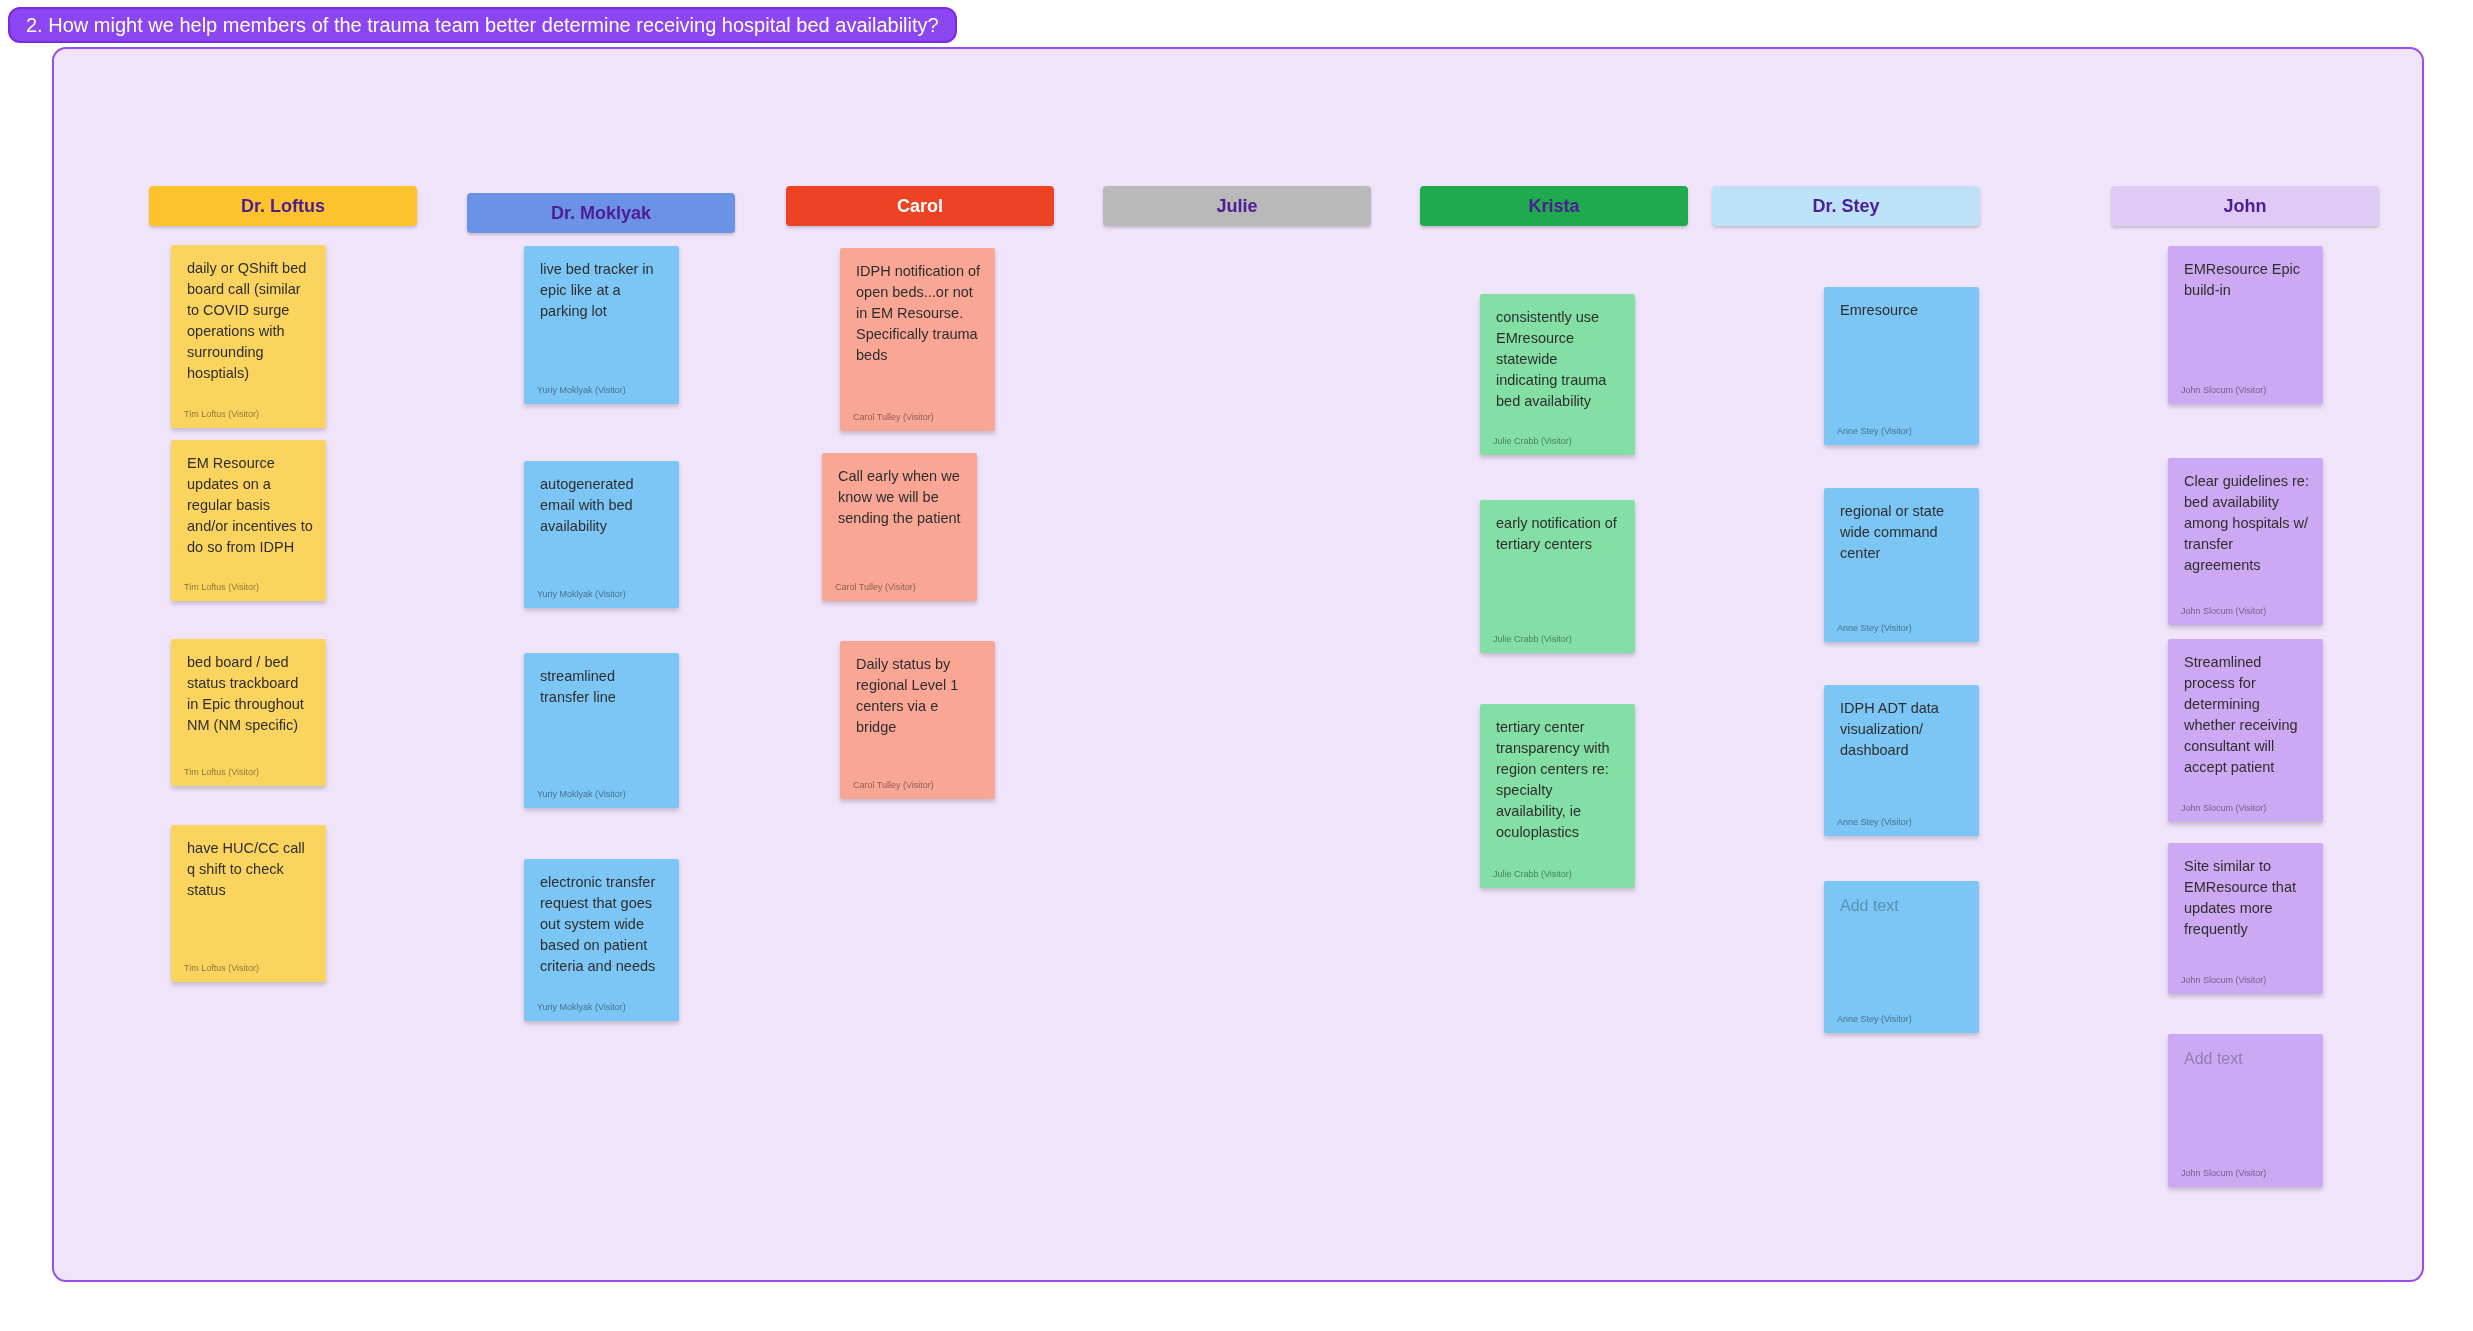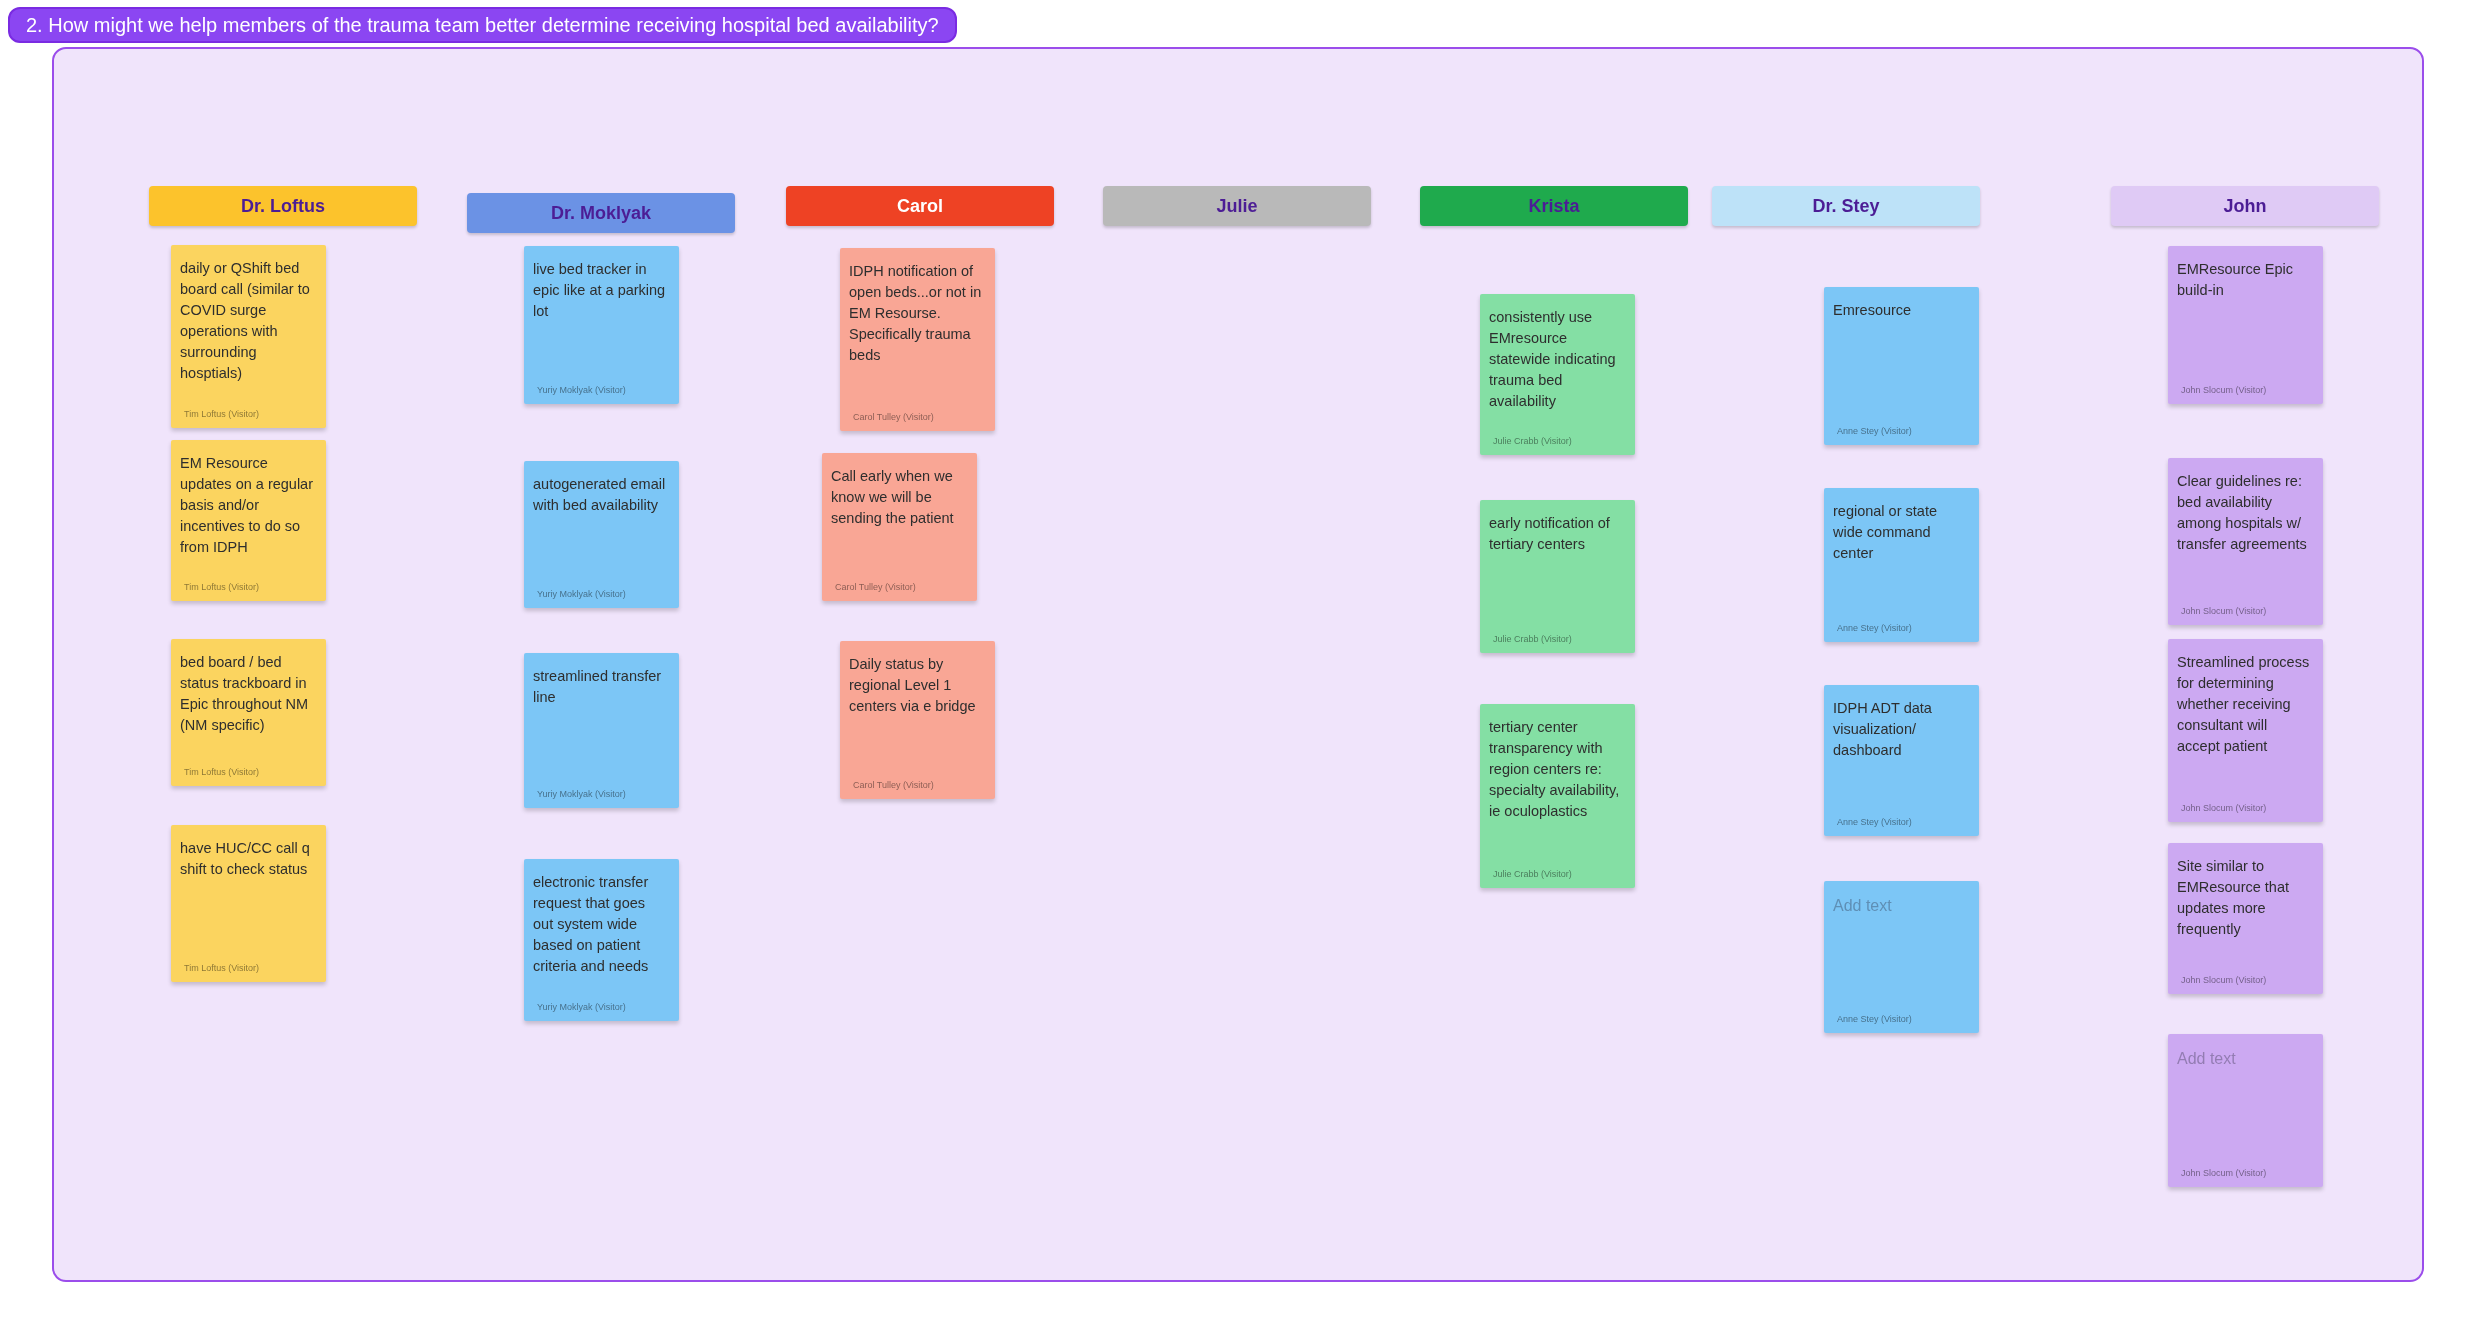--- a/index.html
+++ b/index.html
@@ -25,21 +25,21 @@
   }
   .h-loftus{background:#FCC32C;}
   .h-moklyak{background:#6B92E5;margin-top:7px;}
   .h-carol{background:#EE4224;color:#ffffff;}
   .h-julie{background:#B9B9B9;}
   .h-krista{background:#1FAA4D;}
   .h-stey{background:#BDE2F8;}
   .h-john{background:#DFCAF5;}
   .note{
     position:absolute;width:155px;box-sizing:border-box;border-radius:2px;
-    padding:13px 13px 26px 9px;
+    padding:13px 13px 26px 16px;
     box-shadow:0 3px 4px rgba(0,0,0,0.18);
   }
   .n-yellow{background:#FBD45F;}
   .n-blue{background:#7CC6F6;}
   .n-salmon{background:#F9A695;}
   .n-green{background:#84DFA4;}
   .n-purple{background:#CCA9F2;}
   .note-text{
     font-size:14.5px;line-height:1.45;color:#2E2E2E;
     word-wrap:break-word;

